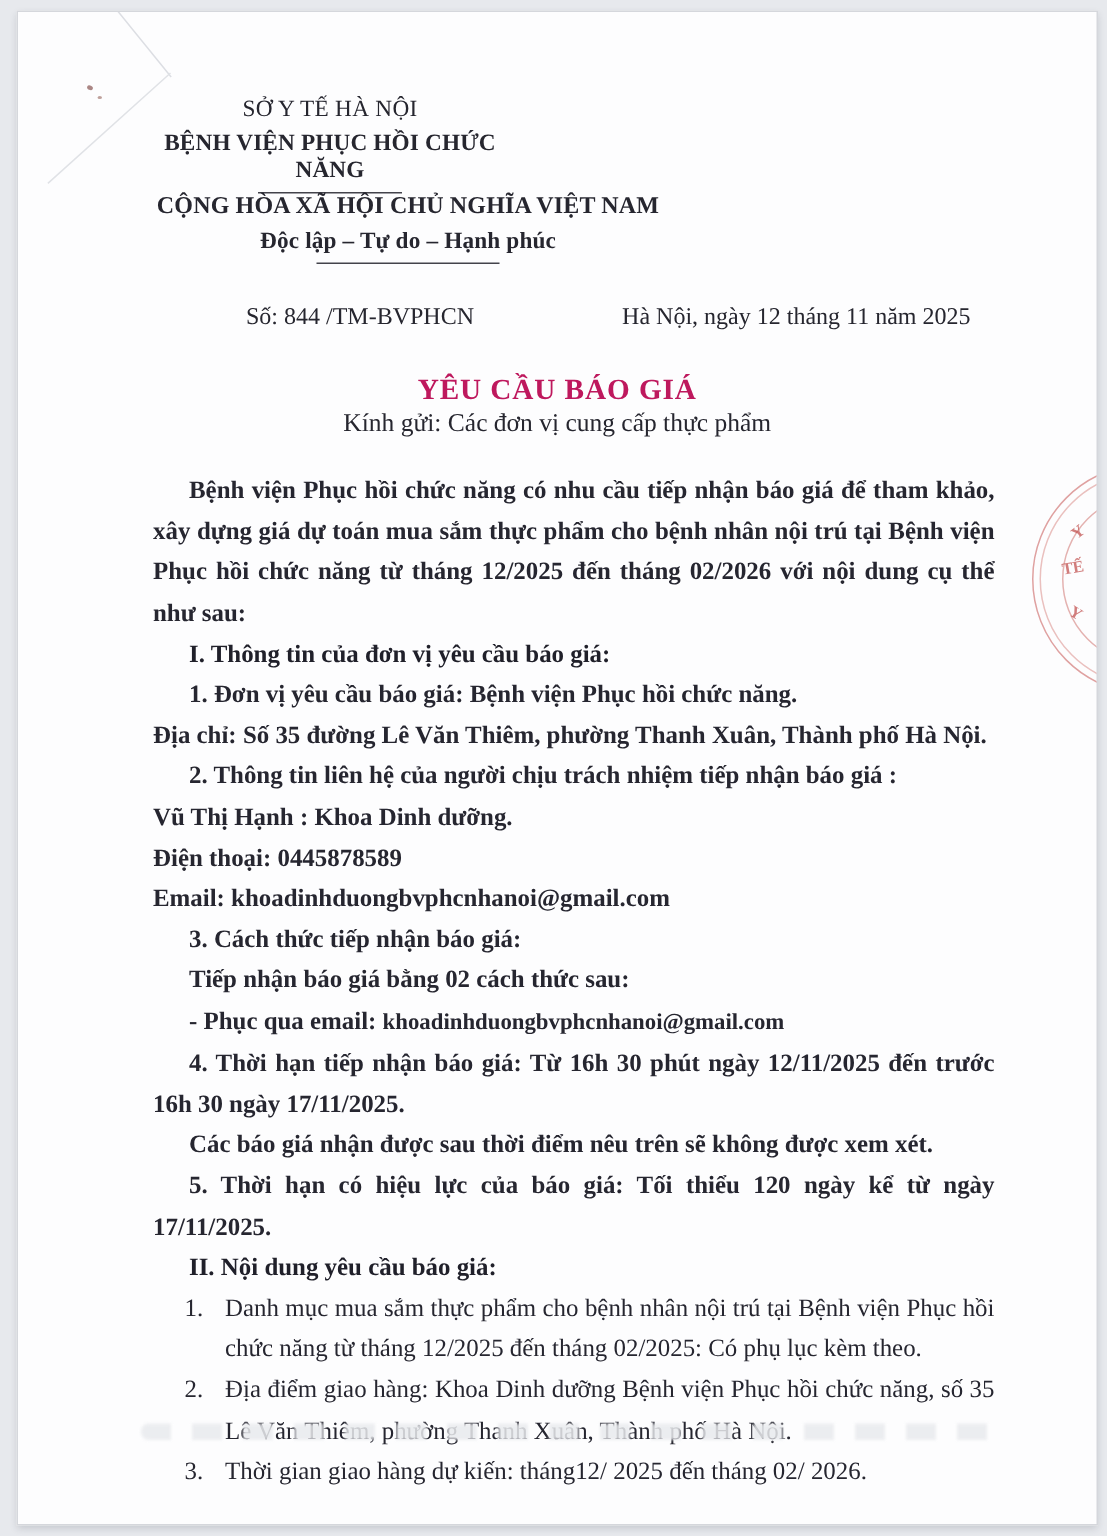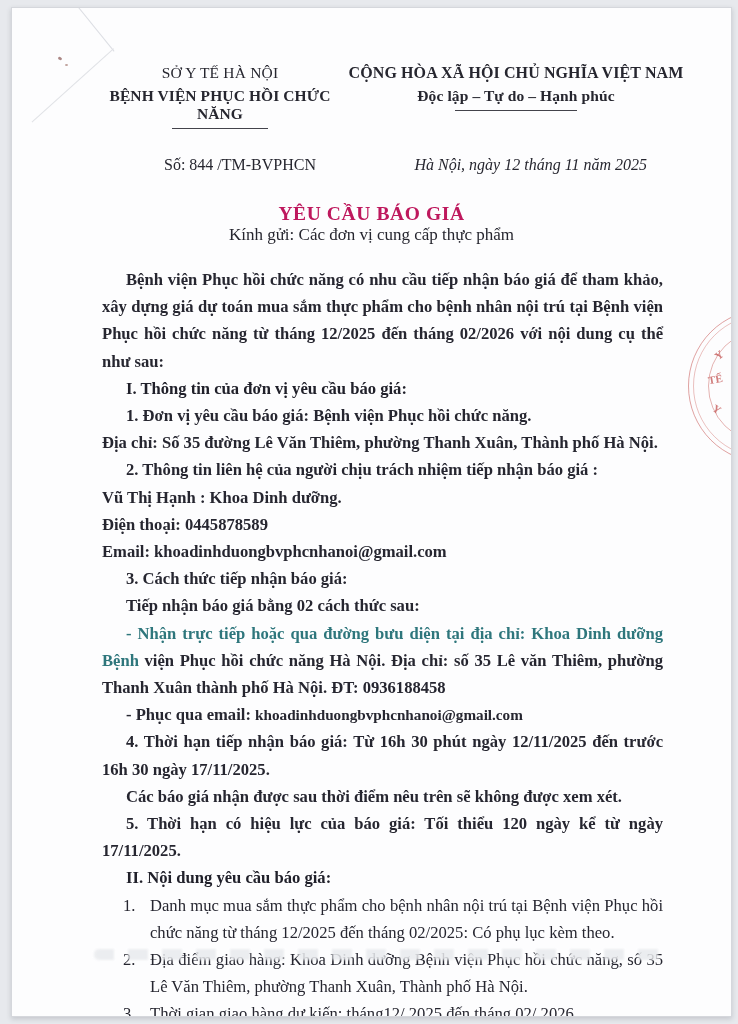--- a/index.html
+++ b/index.html
@@ -19,32 +19,32 @@
   
   .fold-a{position:absolute;left:66px;top:-2px;width:58px;height:0;border-top:1px solid #dcdee3;transform:rotate(51deg);transform-origin:0 0;}
   .fold-b{position:absolute;left:102px;top:41px;width:110px;height:0;border-top:1px solid #e0e2e6;transform:rotate(138deg);transform-origin:0 0;}
   .speck{position:absolute;border-radius:50%;}
   .speck.s1{left:46px;top:49px;width:4px;height:3px;background:#8f5f5c;opacity:.75;transform:rotate(25deg);}
   .speck.s2{left:53px;top:56px;width:3px;height:2px;background:#9d6f66;opacity:.65;}
 
   .content{padding-top:56px;color:#26262f;}
 
   
-  .hdr{display:flex;margin-left:86px;}
+  .hdr{display:flex;margin-left:86px;flex-direction:column;}
   .hdr-left{width:244px;text-align:center;}
   .hdr-right{width:336px;text-align:center;margin-left:6px;}
   .hdr .l1{font-size:15.5px;letter-spacing:.2px;}
   .hdr .l1b{font-size:16px;font-weight:bold;letter-spacing:.1px;}
   .hdr .l2{font-size:15.5px;font-weight:bold;margin-top:5px;letter-spacing:.1px;}
   .rule{border-top:1.6px solid #43434b;margin:5px auto 0 auto;}
   .rule.left{width:96px;}
   .rule.right{width:122px;}
 
   .refrow{display:flex;justify-content:space-between;margin:27px 84px 0 152px;font-size:16px;}
-  .refdate{font-style:italic;}
+  .refdate{}
 
   .title{margin-top:29px;text-align:center;font-size:19.5px;font-weight:bold;letter-spacing:.6px;color:#be185d;}
   .salutation{margin-top:0;text-align:center;font-size:17px;}
 
   
   .bodytext{margin-top:21px;padding:0 68px 0 90px;font-size:16.6px;line-height:27.2px;color:#262630;}
   .bodytext p{margin:0;text-align:justify;font-weight:bold;}
   .ind{text-indent:24px;}
   .bold{font-weight:bold;color:#20202a;}
   .teal{color:#2e767c;}
@@ -108,21 +108,20 @@
 
       <p class="ind bold">I. Thông tin của đơn vị yêu cầu báo giá:</p>
       <p class="ind">1. Đơn vị yêu cầu báo giá: Bệnh viện Phục hồi chức năng.</p>
       <p>Địa chỉ: Số 35 đường Lê Văn Thiêm, phường Thanh Xuân, Thành phố Hà Nội.</p>
       <p class="ind">2. Thông tin liên hệ của người chịu trách nhiệm tiếp nhận báo giá :</p>
       <p>Vũ Thị Hạnh :  Khoa Dinh dưỡng.</p>
       <p>Điện thoại: 0445878589</p>
       <p>Email: khoadinhduongbvphcnhanoi@gmail.com</p>
       <p class="ind">3. Cách thức tiếp nhận báo giá:</p>
       <p class="ind">Tiếp nhận báo giá bằng 02 cách thức sau:</p>
-      <p class="ind"><span class="teal">- Nhận trực tiếp hoặc qua đường bưu diện tại địa chỉ:  Khoa Dinh dưỡng Bệnh</span><span> viện Phục hồi chức năng Hà Nội. Địa chỉ: số 35 Lê văn Thiêm, phường Thanh Xuân   thành phố Hà Nội. ĐT:  0936188458</span></p>
       <p class="ind"><span>- Phục qua email:  </span><span class="small-mail">khoadinhduongbvphcnhanoi@gmail.com</span></p>
       <p class="ind">4. Thời hạn tiếp nhận báo giá: Từ 16h 30 phút ngày 12/11/2025 đến trước 16h 30 ngày 17/11/2025.</p>
       <p class="ind">Các báo giá nhận được sau thời điểm nêu trên sẽ không được xem xét.</p>
       <p class="ind">5. Thời hạn có hiệu lực của báo giá: Tối thiểu 120 ngày kể từ ngày 17/11/2025.</p>
 
       <p class="ind bold">II. Nội dung yêu cầu báo giá:</p>
 
       <div class="li">
         <span class="num">1.</span>
         <span class="li-text">Danh mục mua sắm thực phẩm cho bệnh nhân nội trú tại Bệnh viện Phục hồi chức năng từ tháng 12/2025 đến tháng 02/2025: Có phụ lục kèm theo.</span>

